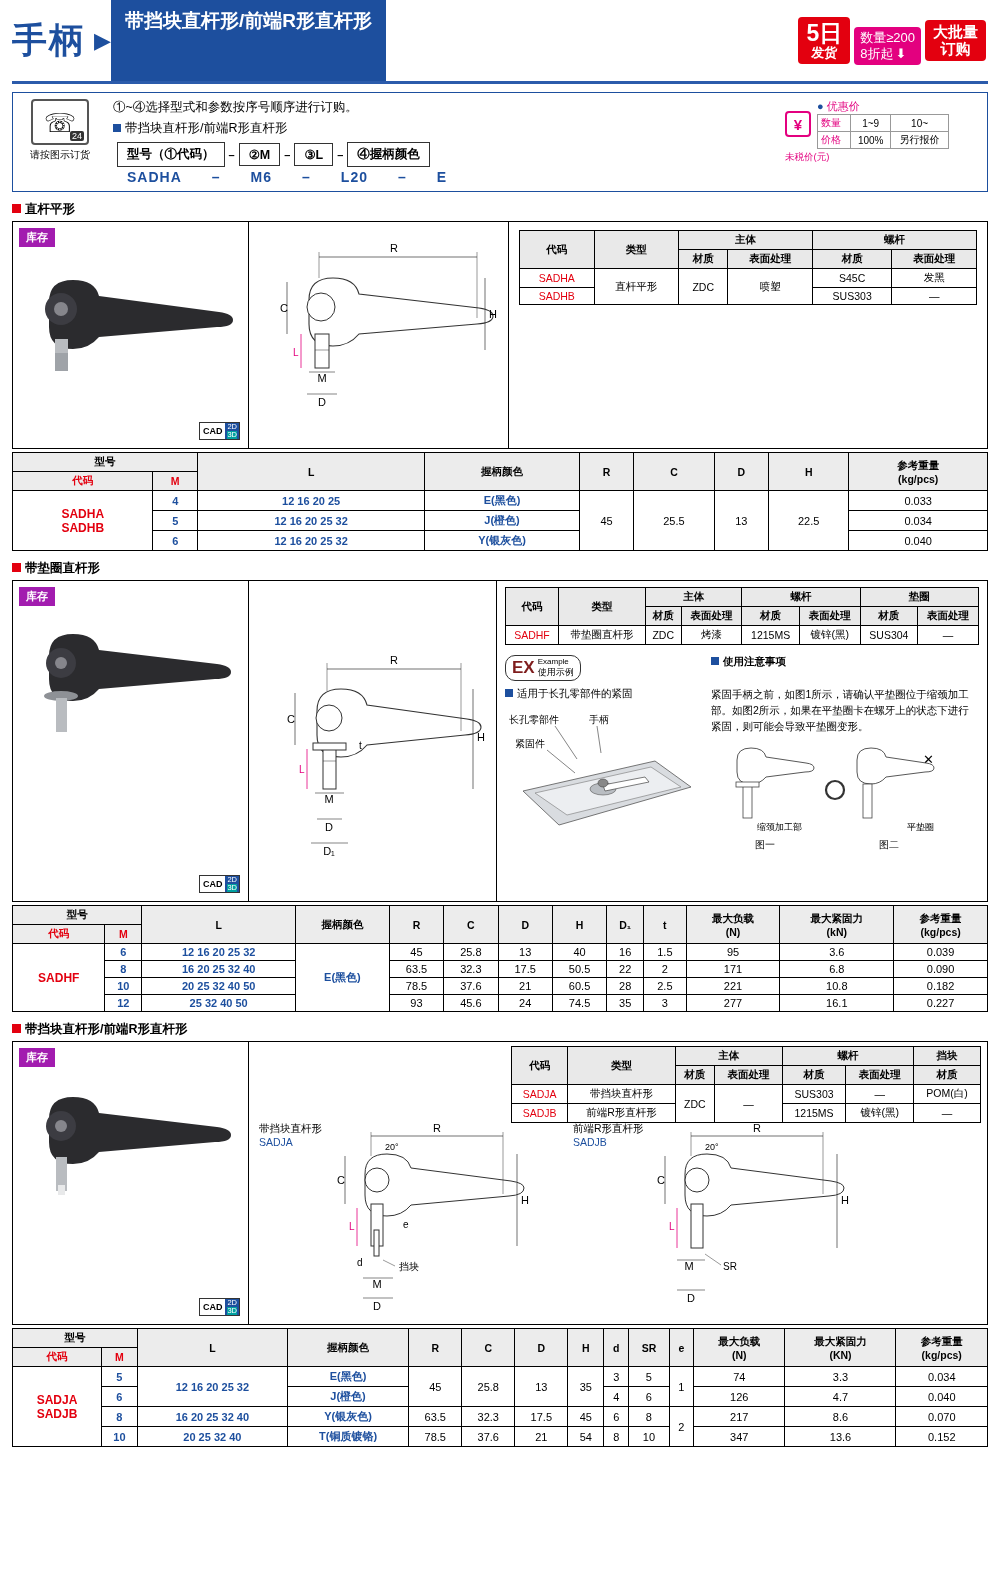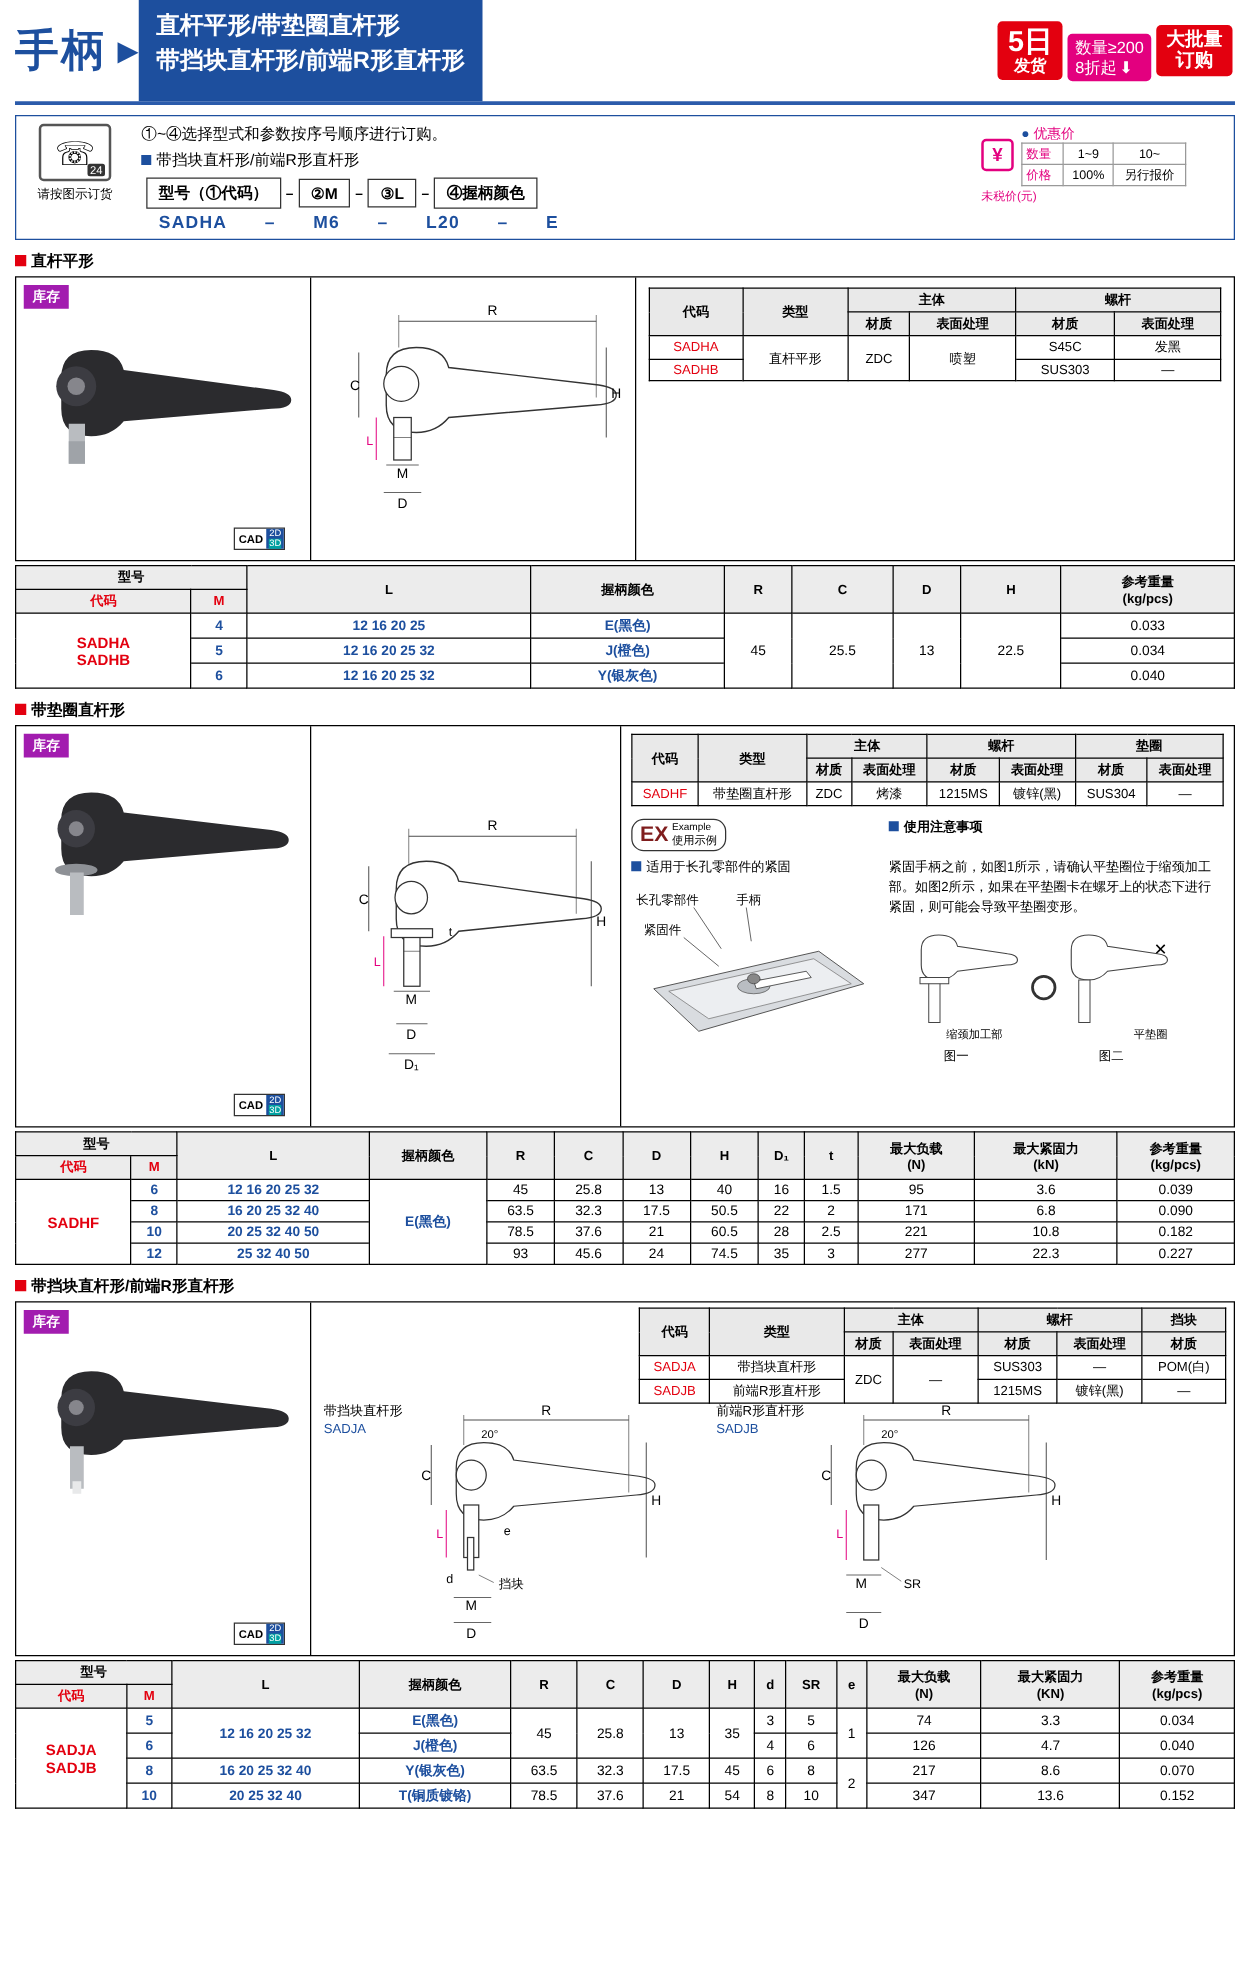--- a/index.html
+++ b/index.html
@@ -51,21 +51,21 @@
   .dot { color: #1d4f9e; }
 
   
   .sec-title { font-size: 12.5px; font-weight: bold; margin: 9px 0 3px 0; }
   .sec-title .sq { background: #e3000f; width: 9px; height: 9px; }
 
   
   .panel { border: 1px solid #000; display: flex; }
   .panel-left { width: 240px; border-right: 0px; position: relative; padding: 6px; }
   .stock { background: #a21caf; color: #fff; font-size: 11px; font-weight: bold; padding: 2px 7px; display: inline-block; }
-  .cad { position: absolute; right: 20px; bottom: 8px; border: 1px solid #333; font-size: 9px; display: flex; align-items: center; }
+  .cad { position: absolute; right: 8px; bottom: 8px; border: 1px solid #333; font-size: 9px; display: flex; align-items: center; }
   .cad .t { padding: 1px 3px; font-weight: bold; }
   .cad .d { background: #1d4f9e; color: #fff; padding: 0 2px; line-height: 1.05; font-size: 7.5px; text-align: center; }
   .cad .d .r2 { background: #00a0a0; }
 
   
   table.spec { border-collapse: collapse; font-size: 10.5px; }
   table.spec td, table.spec th { border: 1px solid #000; text-align: center; padding: 2px 3px; font-weight: normal; }
   table.spec th { background: #e9e9e9; font-weight: bold; }
   .code-red { color: #e3000f; font-weight: bold; }
   .blue-b { color: #1d4f9e; font-weight: bold; }
@@ -84,21 +84,20 @@
 <body>
 
 <div class="page">
 
   <div class="header">
     <div class="hdr-title">
       <span class="big">手柄</span>
       <span class="hdr-arrow">▶</span>
     </div>
     <div class="hdr-sub">
-      <div>直杆平形/带垫圈直杆形</div>
       <div>带挡块直杆形/前端R形直杆形</div>
     </div>
     <div class="hdr-badges">
       <div class="badge-red">
         <div class="n">5日</div>
         <div class="s">发货</div>
       </div>
       <div class="badge-mag">
         <div>数量≥200</div>
         <div class="row2">
@@ -496,21 +495,21 @@
     <tr>
       <td class="blue-b">12</td>
       <td class="blue-b">25 32 40 50</td>
       <td>93</td>
       <td>45.6</td>
       <td>24</td>
       <td>74.5</td>
       <td>35</td>
       <td>3</td>
       <td>277</td>
-      <td>22.3</td>
+      <td>16.1</td>
       <td>0.227</td>
     </tr>
   </tbody>
     </table>
 
   <div class="sec-title">
     <span class="sq"></span><span>带挡块直杆形/前端R形直杆形</span>
   </div>
 
   <div class="panel" style="height:284px;">

